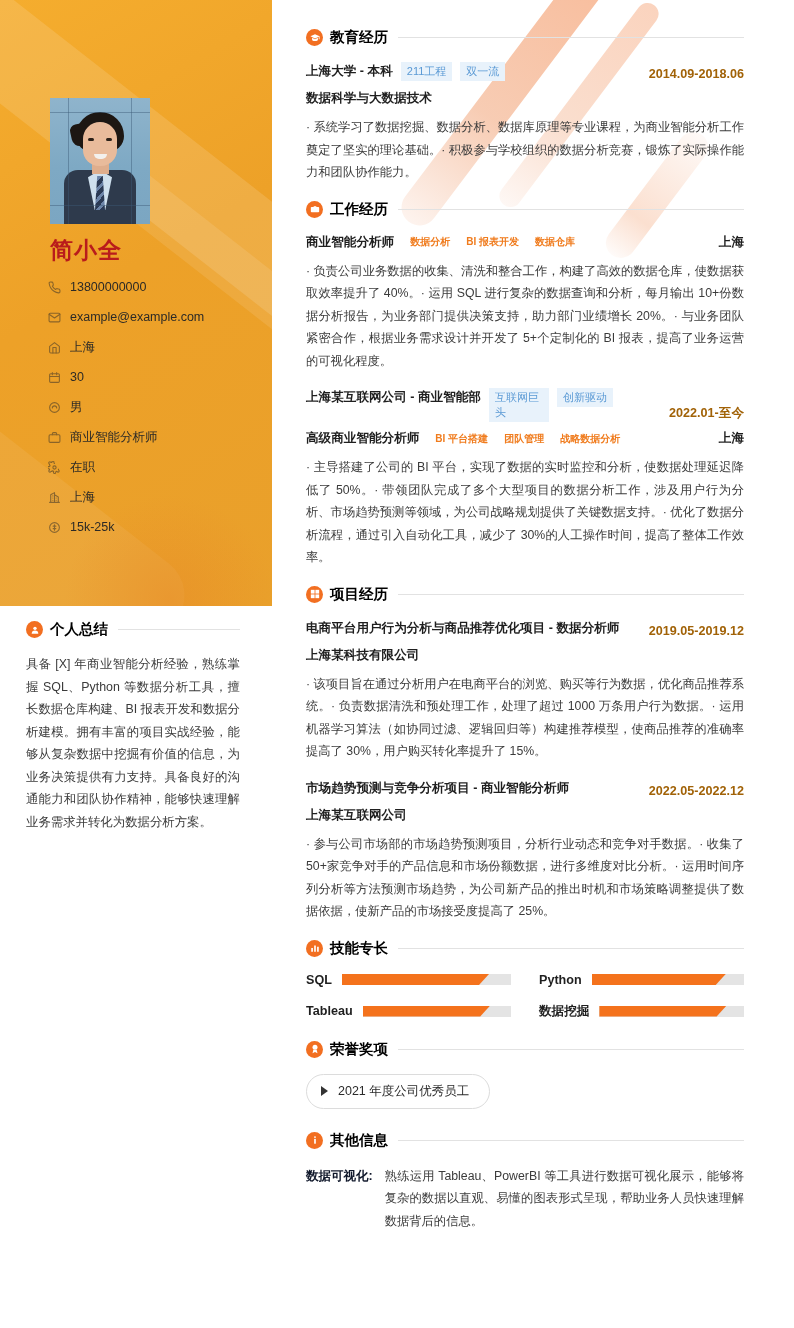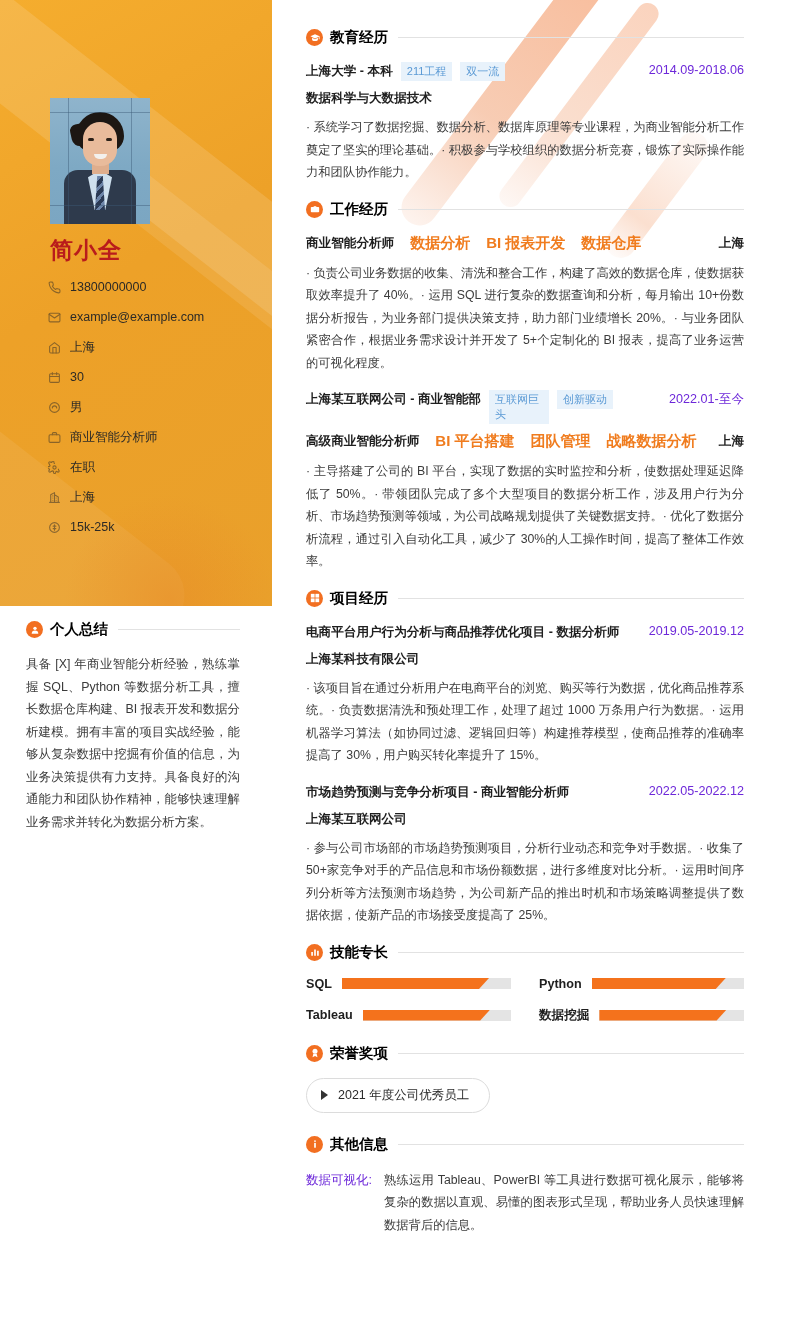--- a/index.html
+++ b/index.html
@@ -157,48 +157,48 @@
   .m-stripe.c { width: 30px; height: 150px; top: 120px; left: 370px; opacity: .5;
     background: linear-gradient(180deg, rgba(247,200,176,0.2) 0%, #f7c0a0 70%, rgba(247,200,176,0.15) 100%); }
 
   .content { position: relative; z-index: 2; }
 
   .m-sec { margin-bottom: 4px; }
   .m-sec-head { display:flex; align-items:center; margin-bottom: 15px; }
 
   .entry { margin-bottom: 16px; }
   .row-top {
-    display: flex; align-items: flex-start; justify-content: space-between;
+    display: flex; align-items: flex-end; justify-content: space-between;
     gap: 22px;
   }
   .row-left { display: flex; flex-wrap: wrap; align-items: flex-start; gap: 8px; }
   .org {
     font-size: 12.6px; font-weight: bold; color: #1f1f1f; line-height: 19px;
     max-width: 168px;
   }
   .org.wide { max-width: none; }
   .date {
-    font-size: 12.6px; font-weight: normal; color: #6d28d9;
+    font-size: 12.6px; font-weight: bold; color: #a16207;
     white-space: nowrap; padding-top: 1px;
   }
   .tag-blue {
     display: inline-block;
     font-size: 11px; color: #5b9ad5;
     background: #e8f2fb;
     padding: 2px 6px;
     line-height: 15px;
     max-width: 60px;
   }
   .role-row {
     display: flex; align-items: center; justify-content: space-between;
     margin-top: 8px; gap: 10px;
   }
   .role-left { display: flex; align-items: center; gap: 16px; flex-wrap: wrap; }
   .role { font-size: 12.6px; font-weight: bold; color: #1f1f1f; }
-  .skill-tag { font-size: 15px; color: #f07c1e; font-weight: bold; }
+  .skill-tag { font-size: 10px; color: #f07c1e; font-weight: bold; }
   .loc { font-size: 12.6px; font-weight: bold; color: #1f1f1f; white-space: nowrap; }
   .major { font-size: 12.6px; font-weight: bold; color: #1f1f1f; margin-top: 9px; }
   .subline { font-size: 12.6px; font-weight: bold; color: #1f1f1f; margin-top: 9px; }
   .desc {
     font-size: 12.3px; line-height: 22.5px; color: #3b3b3b;
     margin-top: 9px; text-align: justify;
   }
 
   
   .skill-grid {
@@ -229,21 +229,21 @@
   .tri {
     width: 0; height: 0;
     border-left: 7px solid #333;
     border-top: 5px solid transparent;
     border-bottom: 5px solid transparent;
   }
 
   
   .other-row { display: flex; gap: 12px; align-items: flex-start; }
   .other-label {
-    font-size: 12.5px; font-weight: normal; color: #6d28d9;
+    font-size: 12.5px; font-weight: bold; color: #0f172a;
     white-space: nowrap; line-height: 22.5px;
   }
   .other-val { font-size: 12.3px; line-height: 22.5px; color: #3b3b3b; text-align: justify; flex:1; }
 </style>
 </head>
 <body>
 
 <div class="page">
 
   <aside class="sidebar">

